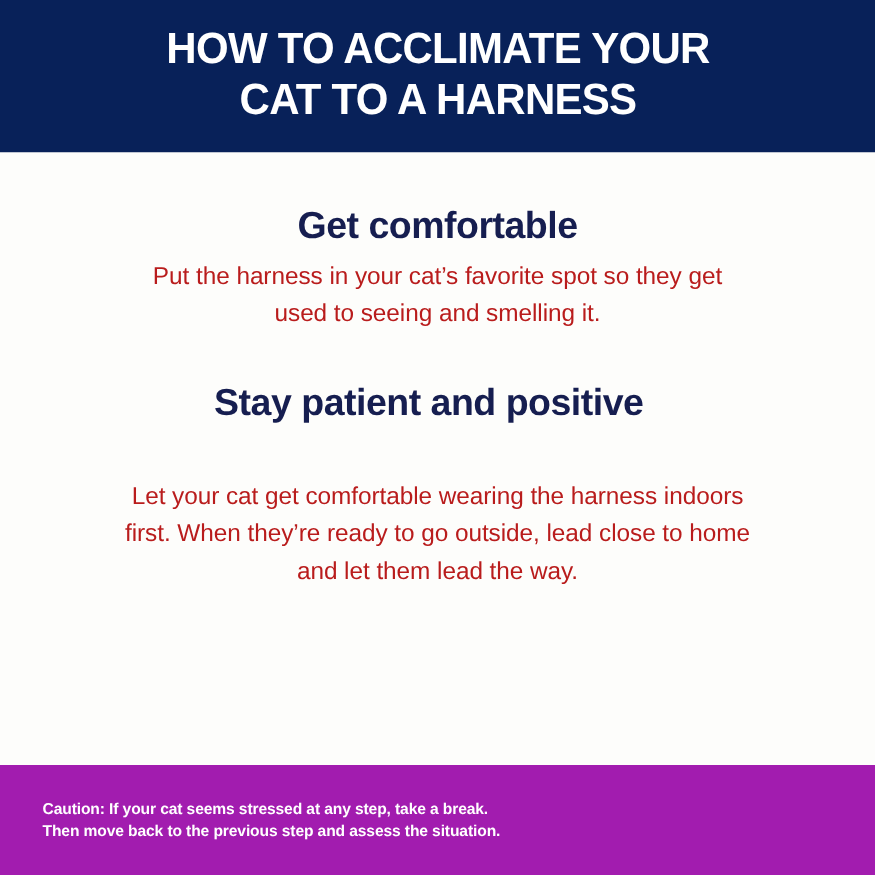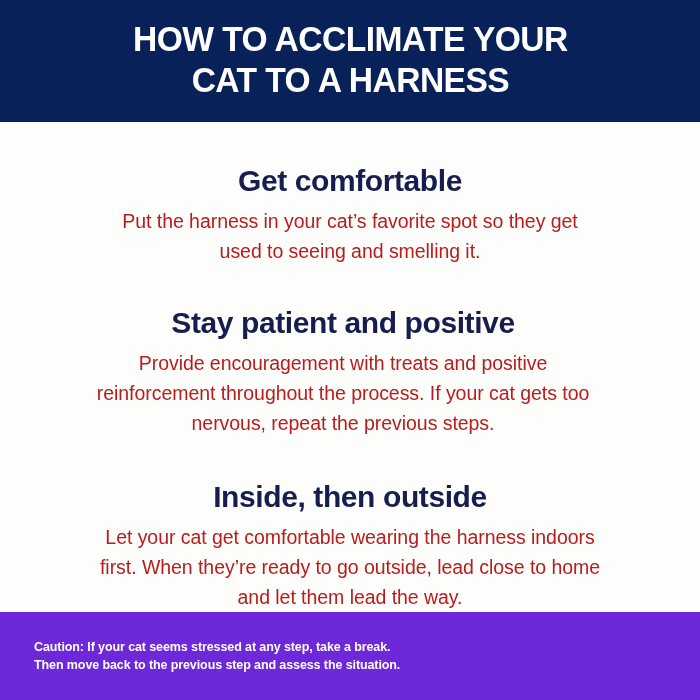--- a/index.html
+++ b/index.html
@@ -82,21 +82,21 @@
     line-height: 30px;
     letter-spacing: -0.05px;
     margin: 0;
     white-space: pre-line;
   }
 
   
   #footer-band {
     width: 700px;
     height: 88px;
-    background: #6d28d9;
+    background: #a21caf;
     flex: none;
     display: flex;
     align-items: center;
     justify-content: space-between;
     box-sizing: border-box;
     padding: 0 30px 0 34px;
   }
   #caution-text {
     color: #ffffff;
     font-family: "Liberation Sans", sans-serif;
@@ -160,27 +160,23 @@
   <div id="body-area">
 
     <div class="section" id="section-1">
       <h2 class="section-heading">Get comfortable</h2>
       <p class="section-body">Put the harness in your cat’s favorite spot so they get
 used to seeing and smelling it.</p>
     </div>
 
     <div class="section" id="section-2">
       <h2 class="section-heading">Stay patient and positive</h2>
-      <p class="section-body">Provide encouragement with treats and positive
-reinforcement throughout the process. If your cat gets too
-nervous, repeat the previous steps.</p>
     </div>
 
     <div class="section" id="section-3">
-      <h2 class="section-heading">Inside, then outside</h2>
       <p class="section-body">Let your cat get comfortable wearing the harness indoors
 first. When they’re ready to go outside, lead close to home
 and let them lead the way.</p>
     </div>
 
   </div>
 
   <div id="footer-band">
     <p id="caution-text">Caution: If your cat seems stressed at any step, take a break.
 Then move back to the previous step and assess the situation.</p>

